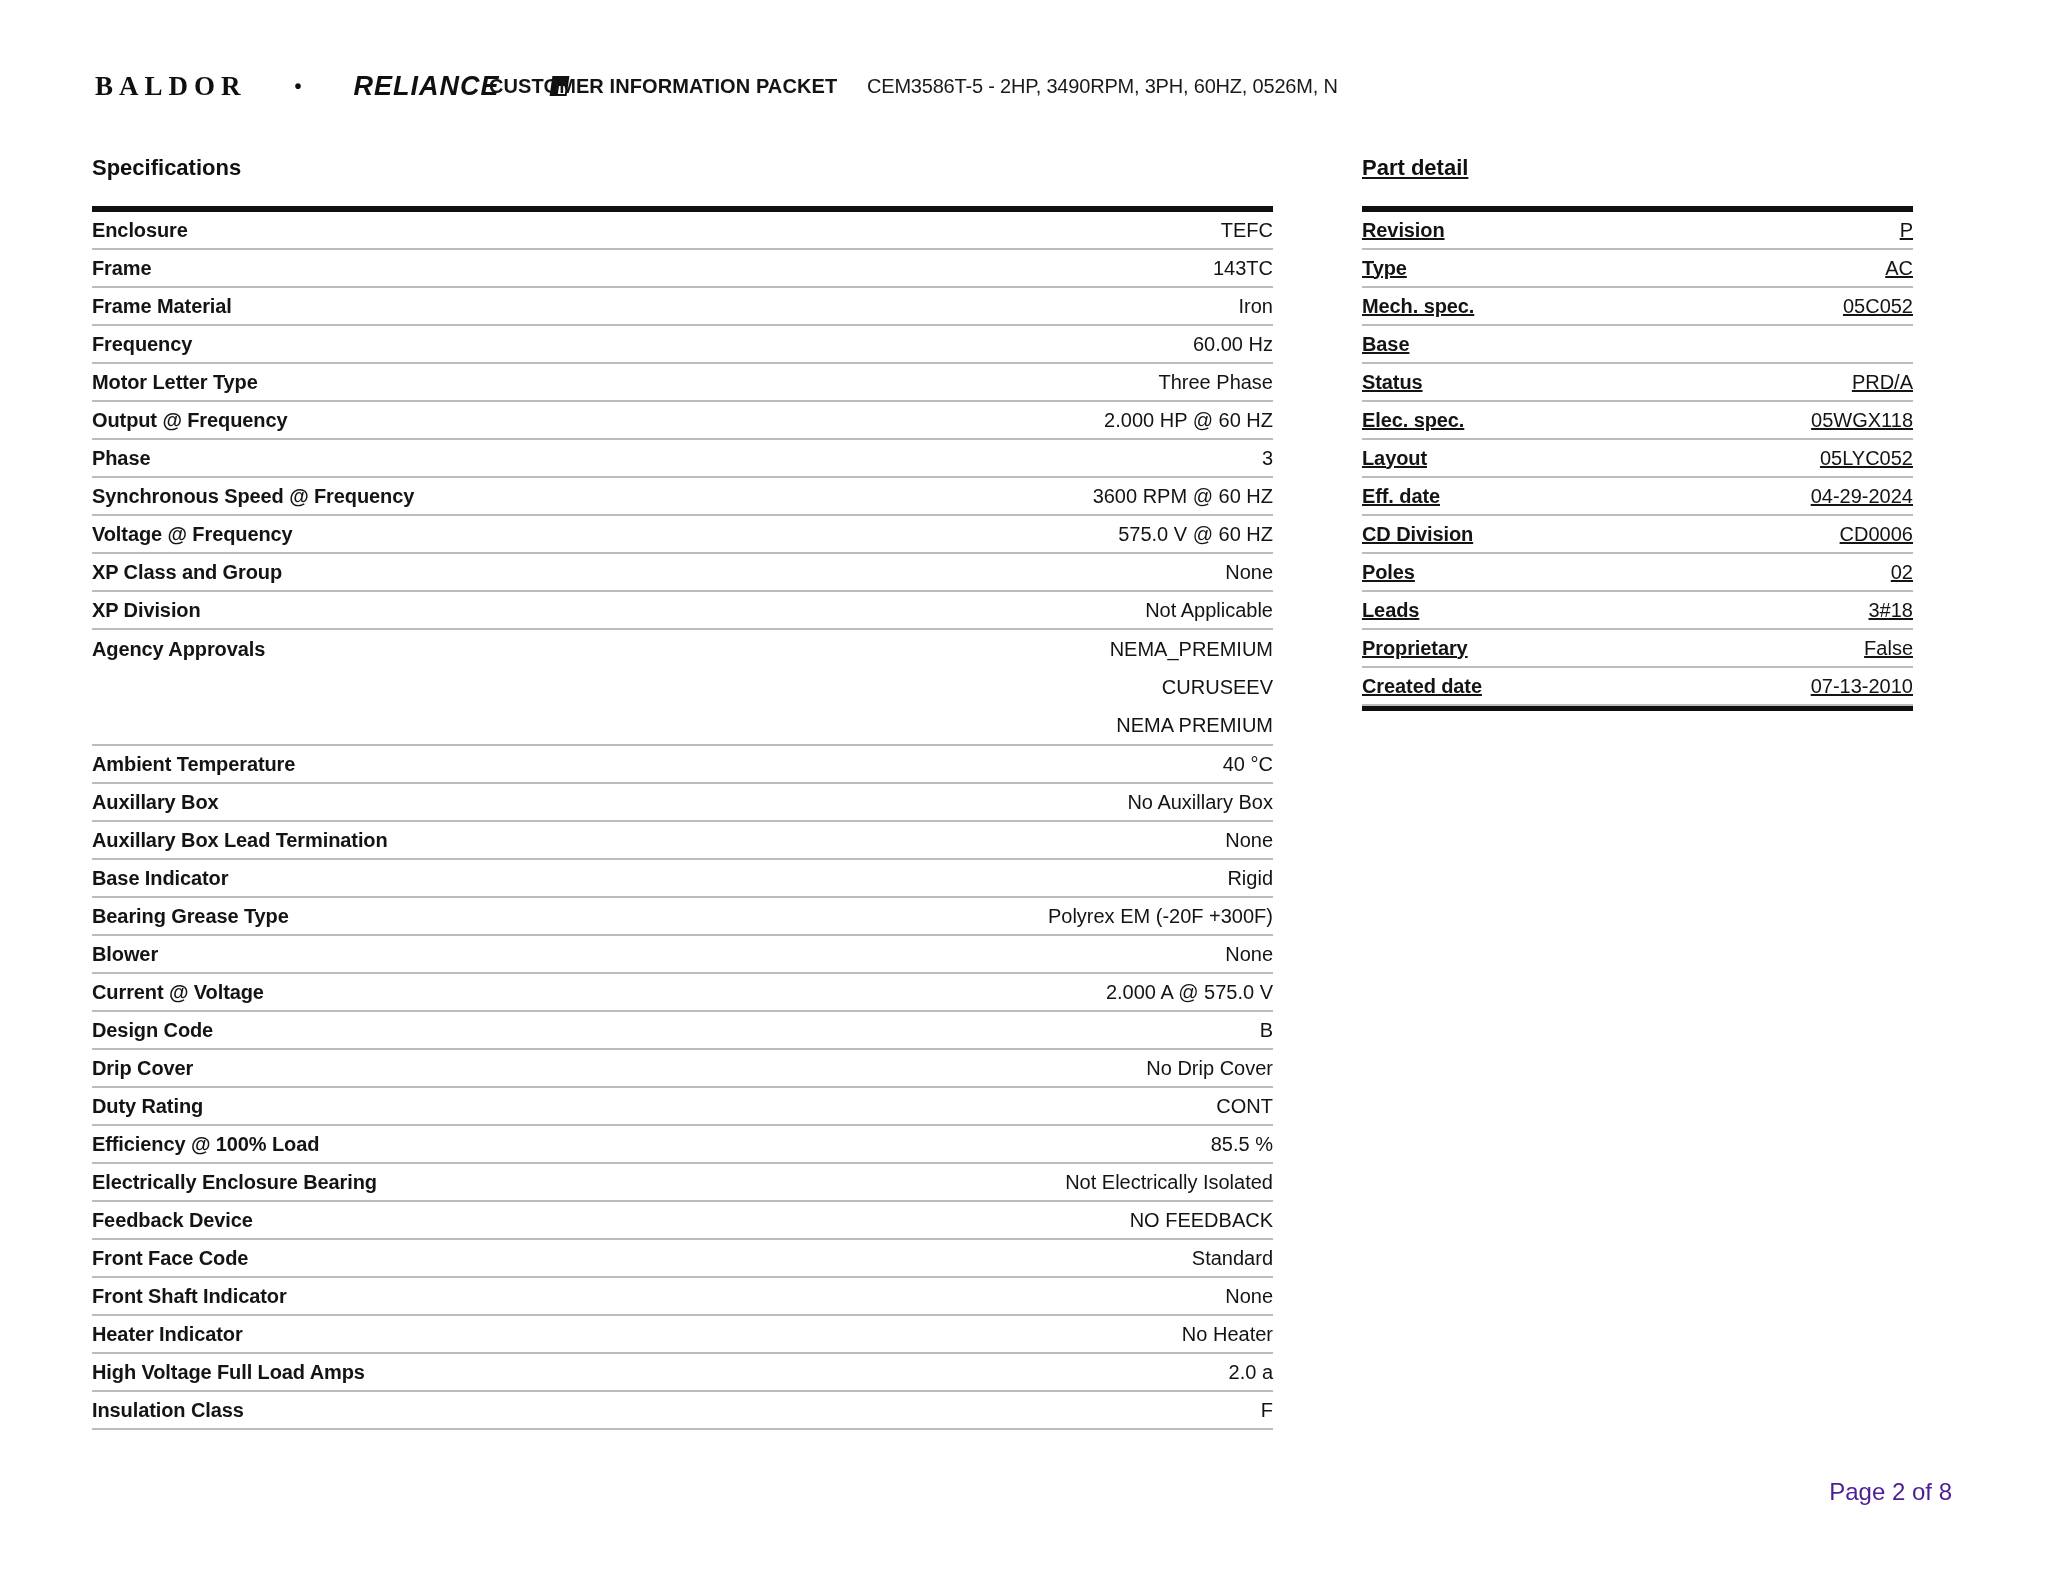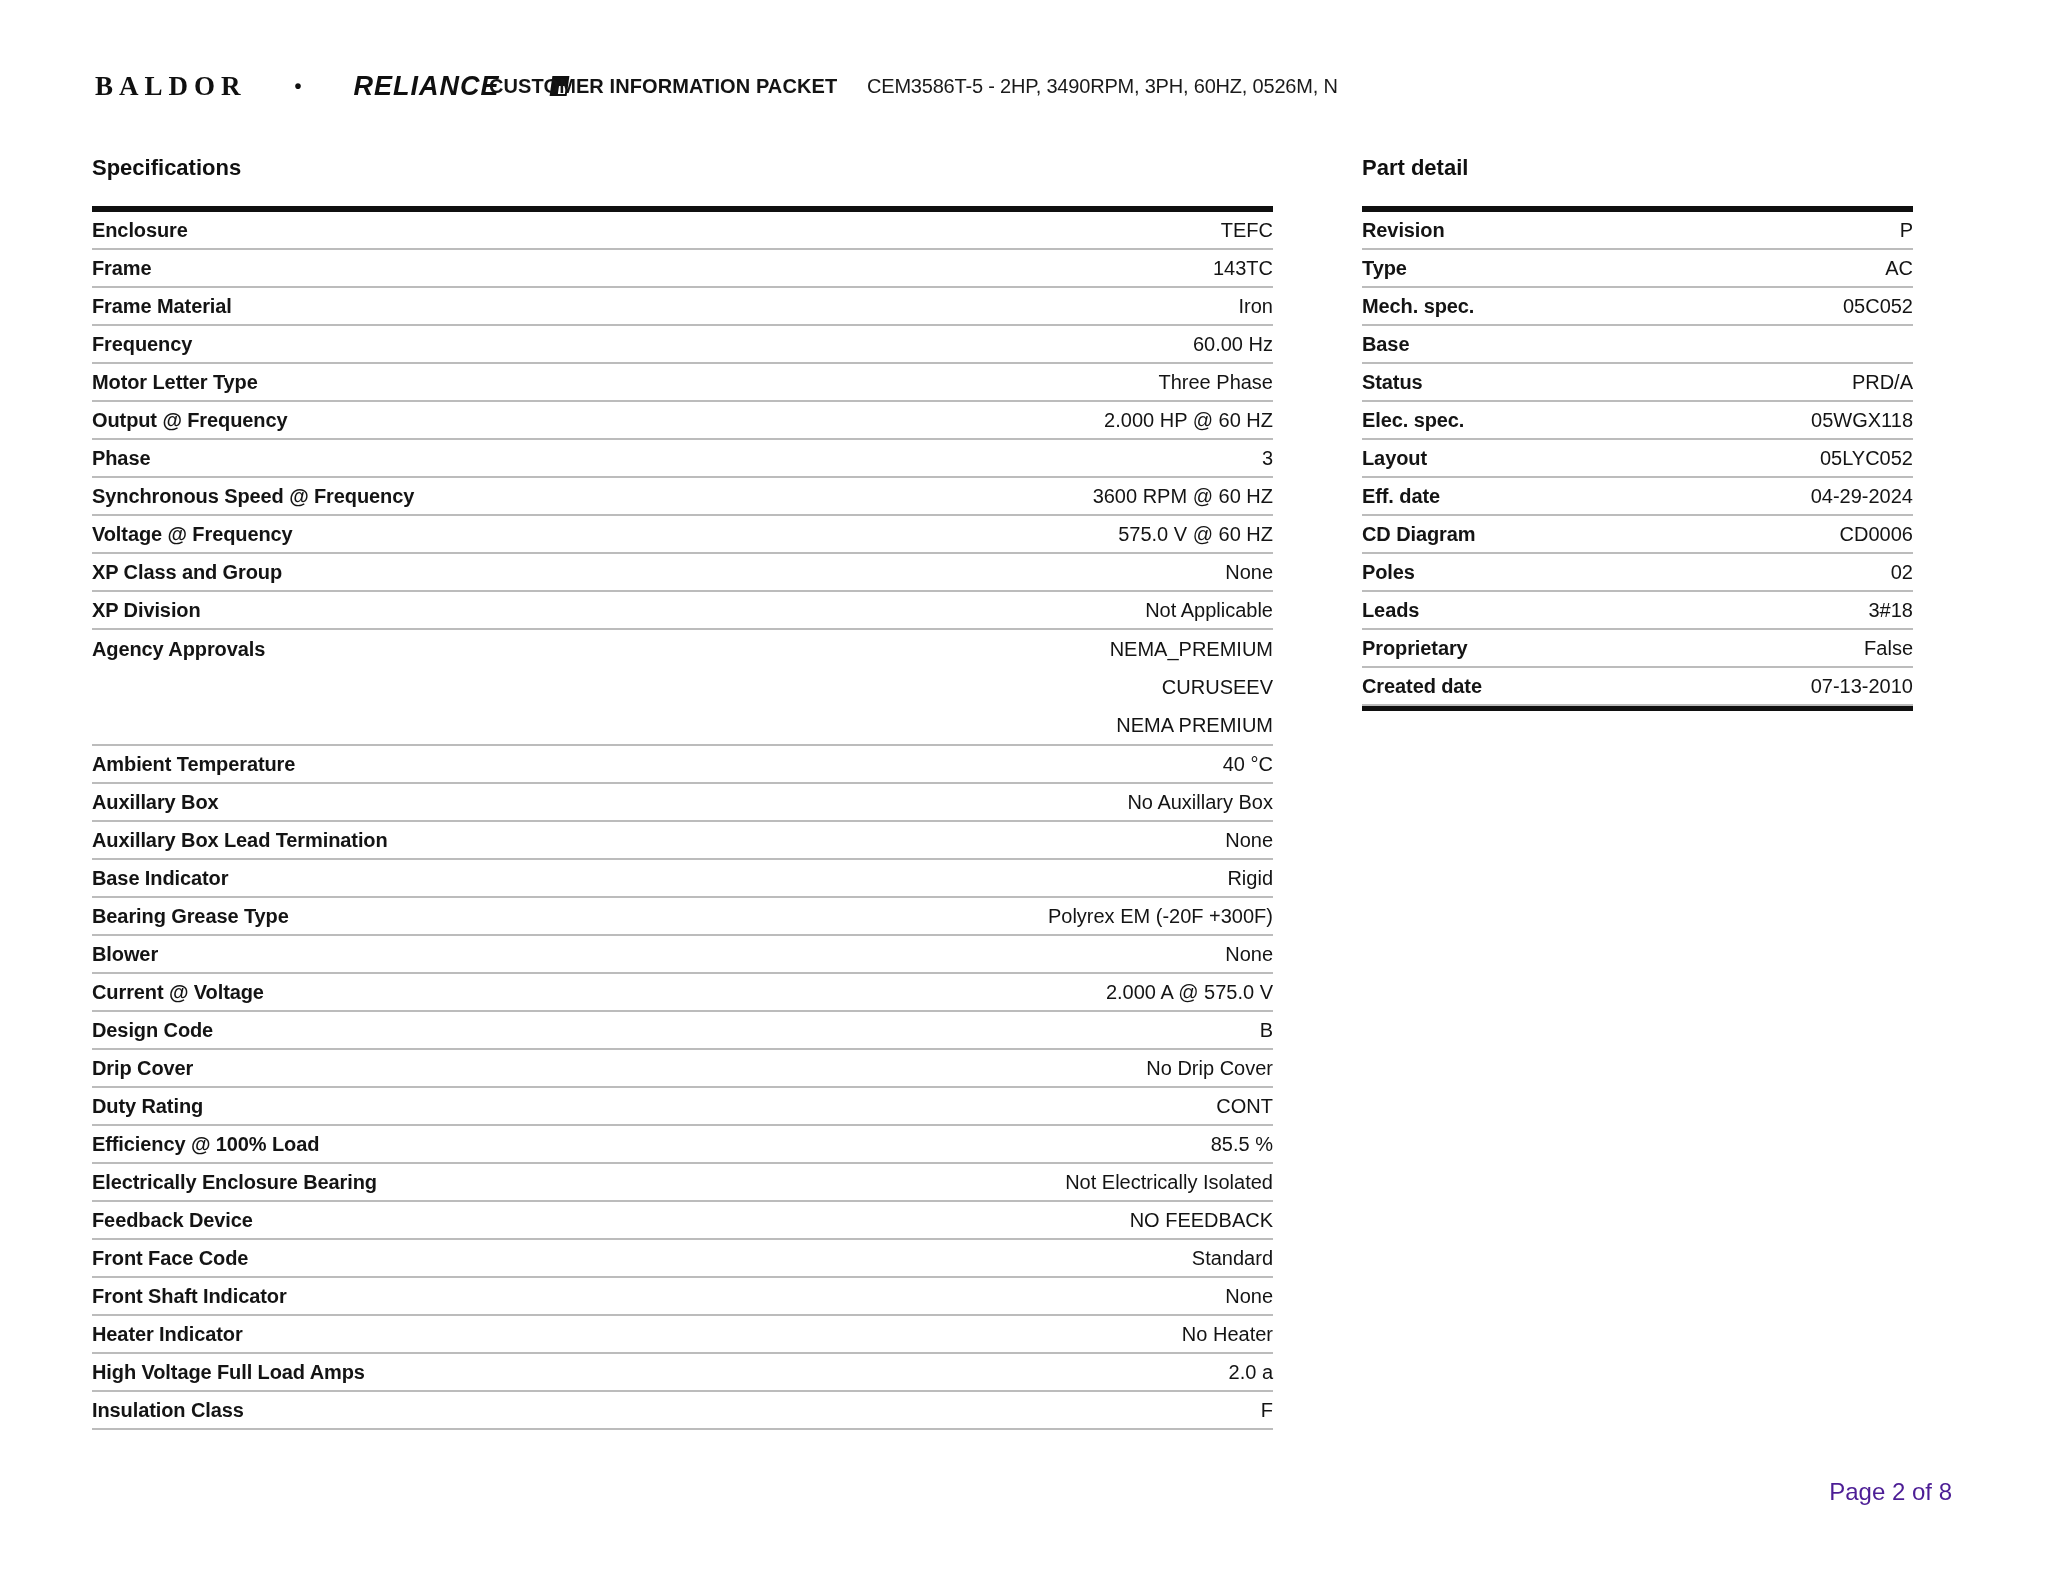--- a/index.html
+++ b/index.html
@@ -24,21 +24,21 @@
   }
   .logo-mark::after {
     content:""; position:absolute; right:2px; bottom:2px; width:7px; height:8px; background:#ffffff;
   }
   .cip-title { left:489px; font-weight:700; font-size:20px; letter-spacing:0.1px; }
   .product-line { left:867px; font-size:20px; letter-spacing:-0.2px; color:#1a1a1a; }
 
   
   .section { position:absolute; top:155px; }
   .section-spec { left:92px; width:1181px; }
-  .section-part { left:1362px; width:551px; }
+  .section-part { left:1362px; width:551px;text-decoration:underline; }
   .section-title { font-size:22px; font-weight:700; height:25px; color:#101010; }
   .thick-rule { height:0; border:none; border-top:6px solid #101010; margin:26px 0 0 0; }
 
   .row {
     display:flex; justify-content:space-between; align-items:center;
     min-height:38px; box-sizing:border-box;
     border-bottom:2px solid #bcbcbc;
   }
   .row-label { font-weight:700; font-size:20px; letter-spacing:-0.1px; }
   .row-value { font-size:20px; text-align:right; }
@@ -226,21 +226,21 @@
       </div>
       <div class="row">
         <span class="row-label">Layout</span>
         <span class="row-value">05LYC052</span>
       </div>
       <div class="row">
         <span class="row-label">Eff. date</span>
         <span class="row-value">04-29-2024</span>
       </div>
       <div class="row">
-        <span class="row-label">CD Diagram</span>
+        <span class="row-label">CD Division</span>
         <span class="row-value">CD0006</span>
       </div>
       <div class="row">
         <span class="row-label">Poles</span>
         <span class="row-value">02</span>
       </div>
       <div class="row">
         <span class="row-label">Leads</span>
         <span class="row-value">3#18</span>
       </div>

